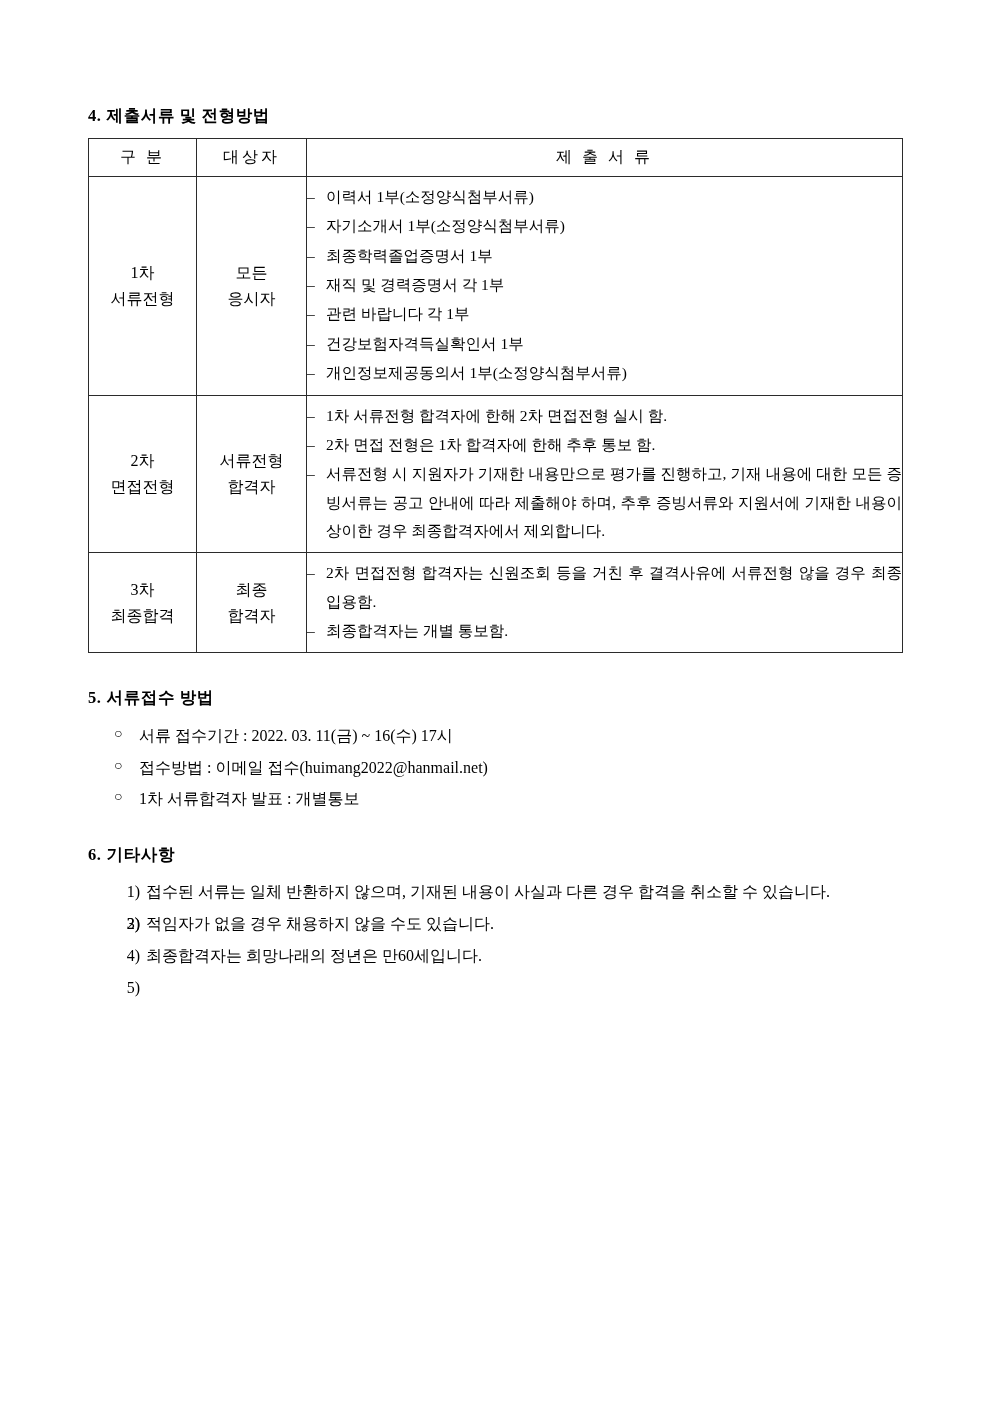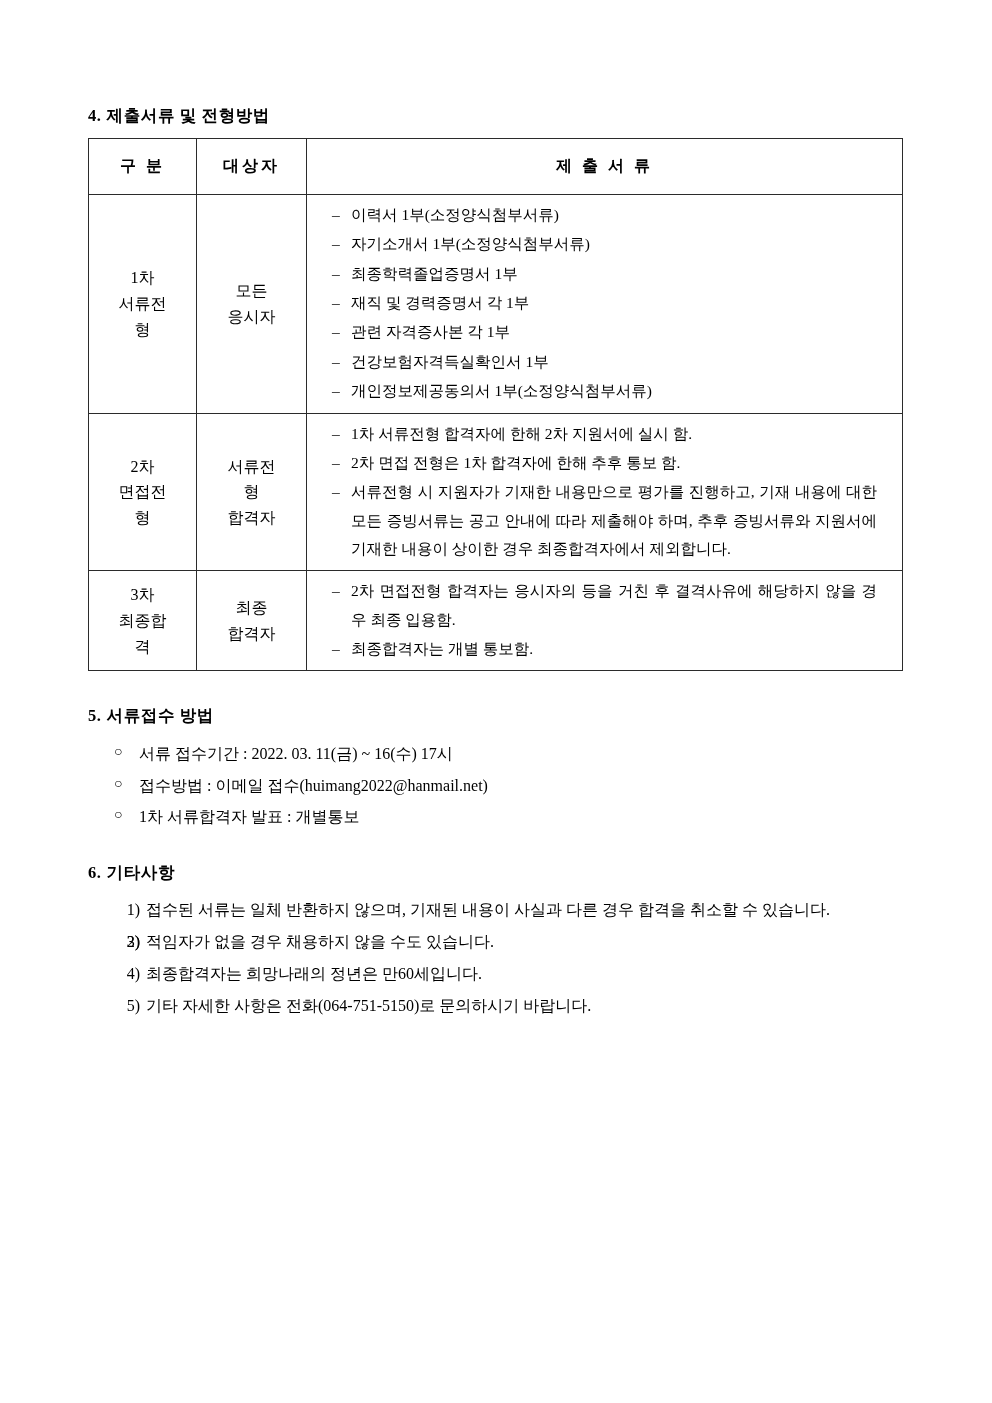--- a/index.html
+++ b/index.html
@@ -33,28 +33,28 @@
   
   table.doc-table {
     border-collapse: collapse;
     width: 814px;
     table-layout: fixed;
     margin-bottom: 34px;
   }
   table.doc-table td, table.doc-table th {
     border: 1px solid #2b2b2b;
     vertical-align: middle;
-    padding: 6px 25px;
+    padding: 6px 0;
   }
   table.doc-table thead th {
     text-align: center;
-    font-weight: bold;
+    font-weight: normal;
     font-size: 16px;
     letter-spacing: 3px;
-    padding: 17px 4px;
+    padding: 8px 4px;
     height: 20px;
   }
   col.c1 { width: 108px; }
   col.c2 { width: 110px; }
   col.c3 { width: 596px; }
 
   td.cat {
     text-align: center;
     font-size: 16px;
     line-height: 1.6;
@@ -156,55 +156,55 @@
         <td class="cat">
           <div>모든</div>
           <div>응시자</div>
         </td>
         <td class="body-cell">
           <ul class="dashlist">
             <li>이력서 1부(소정양식첨부서류)</li>
             <li>자기소개서 1부(소정양식첨부서류)</li>
             <li>최종학력졸업증명서 1부</li>
             <li>재직 및 경력증명서 각 1부</li>
-            <li>관련 자격증사본 각 1부</li>
+            <li>관련 바랍니다 각 1부</li>
             <li>건강보험자격득실확인서 1부</li>
             <li>개인정보제공동의서 1부(소정양식첨부서류)</li>
           </ul>
         </td>
       </tr>
       <tr>
         <td class="cat">
           <div>2차</div>
           <div>면접전형</div>
         </td>
         <td class="cat">
           <div>서류전형</div>
           <div>합격자</div>
         </td>
         <td class="body-cell">
           <ul class="dashlist">
-            <li>1차 서류전형 합격자에 한해 2차 지원서에 실시 함.</li>
+            <li>1차 서류전형 합격자에 한해 2차 면접전형 실시 함.</li>
             <li>2차 면접 전형은 1차 합격자에 한해 추후 통보 함.</li>
             <li>서류전형 시 지원자가 기재한 내용만으로 평가를 진행하고, 기재 내용에 대한 모든 증빙서류는 공고 안내에 따라 제출해야 하며, 추후 증빙서류와 지원서에 기재한 내용이 상이한 경우 최종합격자에서 제외합니다.</li>
           </ul>
         </td>
       </tr>
       <tr>
         <td class="cat">
           <div>3차</div>
           <div>최종합격</div>
         </td>
         <td class="cat">
           <div>최종</div>
           <div>합격자</div>
         </td>
         <td class="body-cell">
           <ul class="dashlist">
-            <li>2차 면접전형 합격자는 응시자의 등을 거친 후 결격사유에 해당하지 않을 경우 최종 입용함.</li>
+            <li>2차 면접전형 합격자는 신원조회 등을 거친 후 결격사유에 서류전형 않을 경우 최종 입용함.</li>
             <li>최종합격자는 개별 통보함.</li>
           </ul>
         </td>
       </tr>
     </tbody>
   </table>
 
   <div class="section-heading">
     <span class="num">5.</span><span>서류접수 방법</span>
   </div>
@@ -230,17 +230,16 @@
     <li>
       <span class="marker">3)</span>
       <span>적임자가 없을 경우 채용하지 않을 수도 있습니다.</span>
     </li>
     <li>
       <span class="marker">4)</span>
       <span>최종합격자는 희망나래의 정년은 만60세입니다.</span>
     </li>
     <li>
       <span class="marker">5)</span>
-      <span>기타 자세한 사항은 전화(064-751-5150)로 문의하시기 바랍니다.</span>
     </li>
   </ol>
 
 </div>
 
 </body></html>

